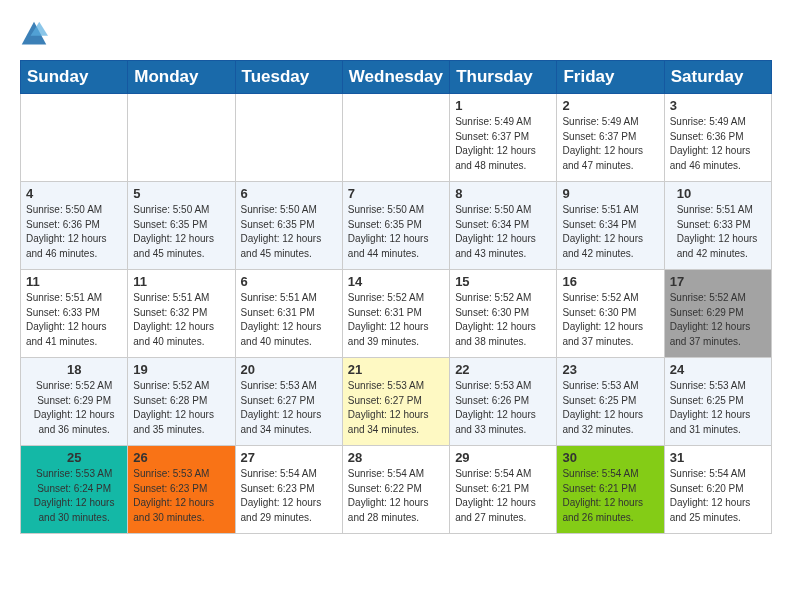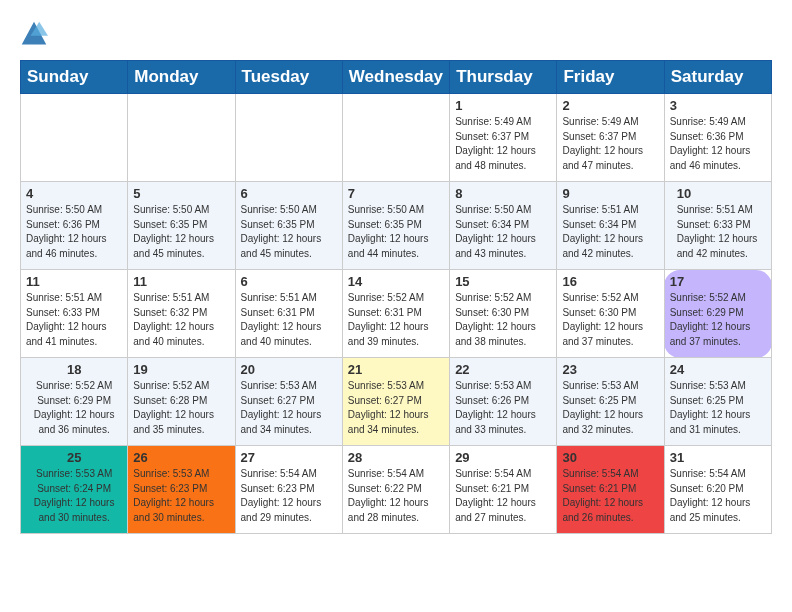--- a/index.html
+++ b/index.html
@@ -251,21 +251,21 @@
 Daylight: 12 hours
 and 38 minutes.</div>
           </td>
           <td style="background: rgb(255, 255, 255);">
             <span class="day-num">16</span>
             <div class="day-info" style="white-space: pre-line;">Sunrise: 5:52 AM
 Sunset: 6:30 PM
 Daylight: 12 hours
 and 37 minutes.</div>
           </td>
-          <td style="background: #c4b5fd; border-radius: 16px;">
+          <td style="background: #a3a3a3;">
             <span class="day-num">17</span>
             <div class="day-info" style="white-space: pre-line;">Sunrise: 5:52 AM
 Sunset: 6:29 PM
 Daylight: 12 hours
 and 37 minutes.</div>
           </td>
         </tr>
         <tr>
           <td style="background: rgb(240, 245, 251); text-align: center;">
             <span class="day-num">18</span>
@@ -346,21 +346,21 @@
 Daylight: 12 hours
 and 28 minutes.</div>
           </td>
           <td style="background: rgb(255, 255, 255);">
             <span class="day-num">29</span>
             <div class="day-info" style="white-space: pre-line;">Sunrise: 5:54 AM
 Sunset: 6:21 PM
 Daylight: 12 hours
 and 27 minutes.</div>
           </td>
-          <td style="background: #ef4444;">
+          <td style="background: #84cc16;">
             <span class="day-num">30</span>
             <div class="day-info" style="white-space: pre-line;">Sunrise: 5:54 AM
 Sunset: 6:21 PM
 Daylight: 12 hours
 and 26 minutes.</div>
           </td>
           <td style="background: rgb(255, 255, 255);">
             <span class="day-num">31</span>
             <div class="day-info" style="white-space: pre-line;">Sunrise: 5:54 AM
 Sunset: 6:20 PM

